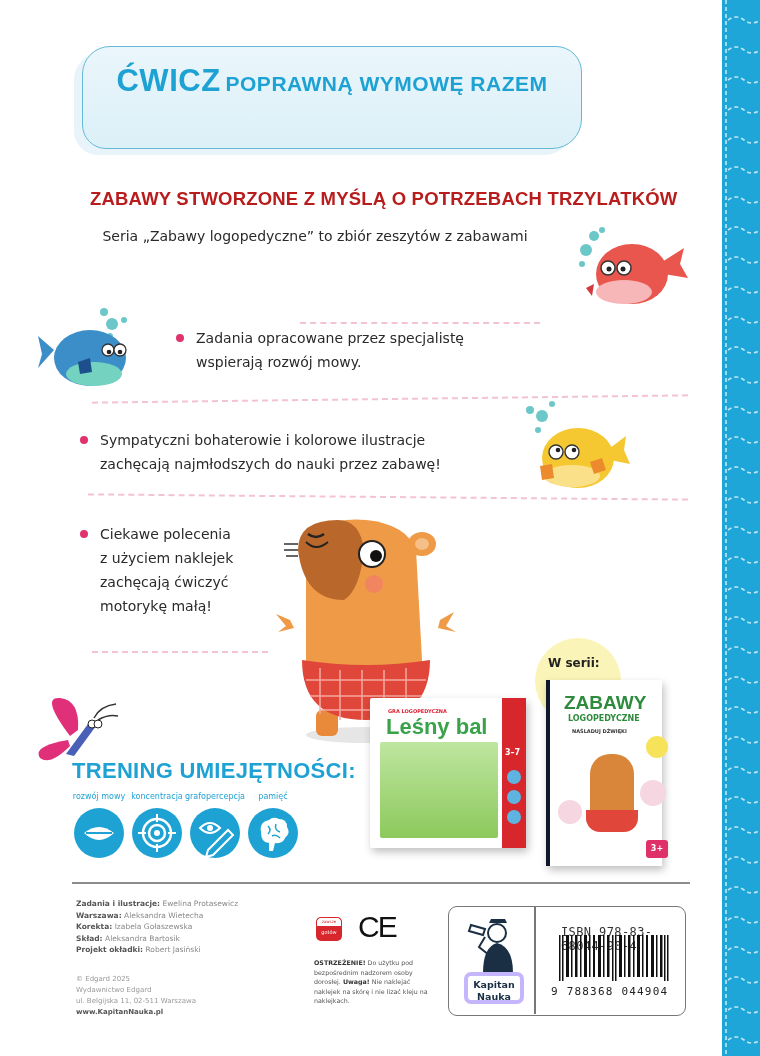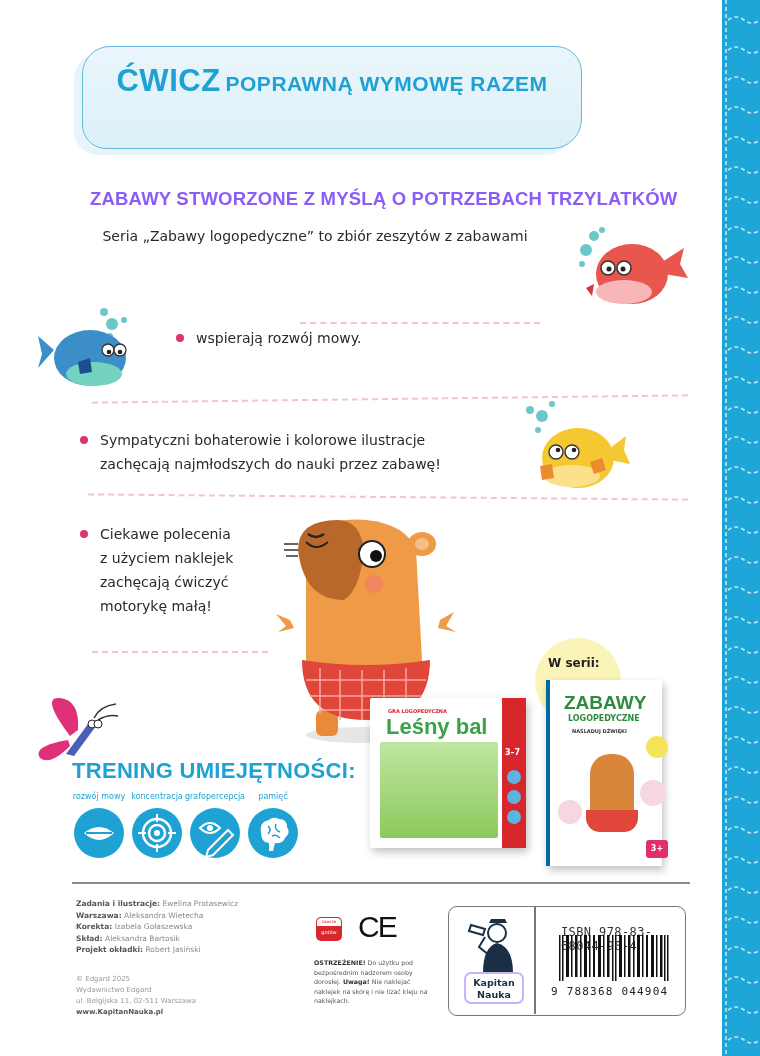--- a/index.html
+++ b/index.html
@@ -16,21 +16,21 @@
     box-shadow: -8px 6px 0 #e8f4f9;
     text-align: center; color: #1ea2d4; font-family: "Liberation Sans", sans-serif; font-weight: bold;
   }
   .title-line1 { position: absolute; top: 16px; left: 0; right: 0; letter-spacing: 0.5px; }
   .title-line2 { position: absolute; top: 56px; left: 0; right: 0; letter-spacing: 0.5px; }
   .big { font-size: 31px; }
   .small { font-size: 21px; }
 
   .subtitle {
     position: absolute; left: 90px; top: 188px; width: 600px;
-    color: #8b5cf6; font-family: "Liberation Sans", sans-serif; font-weight: bold; font-size: 18.5px; letter-spacing: 0.2px;
+    color: #b91c1c; font-family: "Liberation Sans", sans-serif; font-weight: bold; font-size: 18.5px; letter-spacing: 0.2px;
   }
   .intro {
     position: absolute; left: 80px; top: 224px; width: 470px; text-align: center;
     font-size: 14px; line-height: 25px; color: #2a2a2a;
   }
 
   .dash { position: absolute; height: 0; border-top: 2px dashed #f3c3d2; }
 
   .bullet { position: absolute; font-size: 14px; line-height: 24px; color: #2a2a2a; }
   .bullet .dot { position: absolute; left: -20px; top: 8px; width: 8px; height: 8px; border-radius: 50%; background: #e0326d; }
@@ -61,21 +61,21 @@
 
   .age-icon { position: absolute; left: 316px; top: 917px; width: 26px; height: 24px; border-radius: 5px; background: #d7262c; overflow: hidden; }
   .age-icon .top { position: absolute; left: 0; top: 0; width: 26px; height: 10px; background: #fff; border: 1px solid #d7262c; border-radius: 5px 5px 0 0; font-size: 4px; color: #d7262c; text-align: center; line-height: 8px; }
   .age-icon .bot { position: absolute; left: 0; top: 12px; width: 26px; font-size: 5px; color: #fff; text-align: center; }
   .ce-mark { position: absolute; left: 358px; top: 910px; font-family: "Liberation Sans", sans-serif; font-size: 30px; color: #111; letter-spacing: -2px; }
   .warning { position: absolute; left: 314px; top: 958px; width: 118px; font-size: 6.3px; line-height: 9.5px; color: #555; }
   .warning b { color: #333; }
 
   .barcode-box { position: absolute; left: 448px; top: 906px; width: 238px; height: 110px; border: 1.5px solid #777; border-radius: 9px; background: #fff; }
   .barcode-box .divider { position: absolute; left: 85px; top: 0; width: 1.5px; height: 107px; background: #777; }
-  .logo-badge { position: absolute; left: 15px; top: 65px; width: 60px; height: 32px; border: 2px solid #c4b5fd; border-radius: 7px; text-align: center; font-size: 9.5px; line-height: 12px; color: #1a2f44; font-weight: bold; padding-top: 3px; background: #fff; }
+  .logo-badge { position: absolute; left: 15px; top: 65px; width: 60px; height: 32px; border: 4px solid #c4b5fd; border-radius: 7px; text-align: center; font-size: 9.5px; line-height: 12px; color: #1a2f44; font-weight: bold; padding-top: 3px; background: #fff; }
   .isbn { position: absolute; left: 112px; top: 18px; font-family: "DejaVu Sans Mono", monospace; font-size: 12px; color: #333; letter-spacing: 0.4px; }
   .bars { position: absolute; left: 110px; top: 28px; width: 110px; height: 46px; }
   .ean { position: absolute; left: 102px; top: 78px; font-family: "DejaVu Sans Mono", monospace; font-size: 11px; color: #222; letter-spacing: 1.2px; }
 </style>
 </head>
 <body>
 
 <div class="spine">
   <svg width="38" height="1056">
     <g stroke="#bfe7f6" stroke-width="1.6" fill="none" stroke-dasharray="4 3">
@@ -159,20 +159,21 @@
   <ellipse cx="60" cy="72" rx="28" ry="12" fill="#74d2c0"></ellipse>
   <circle cx="74" cy="48" r="6" fill="#fff" stroke="#333" stroke-width="1.3"></circle>
     <circle cx="86" cy="48" r="6" fill="#fff" stroke="#333" stroke-width="1.3"></circle>
   <circle cx="75" cy="50" r="2.3" fill="#222"></circle>
     <circle cx="86" cy="50" r="2.3" fill="#222"></circle>
   <path d="M44 60 l12 -4 l2 14 l-12 2z" fill="#1d4f8c"></path>
 </svg>
 
 <div class="bullet" style="left:196px;top:326px">
   <span class="dot"></span>
+  <div>Zadania opracowane przez specjalistę</div>
   <div>wspierają rozwój mowy.</div>
 </div>
 
 <div class="dash" style="left:92px;top:398px;width:596px;transform:rotate(-0.7deg)"></div>
 
 <div class="bullet" style="left:100px;top:428px">
   <span class="dot"></span>
   <div>Sympatyczni bohaterowie i kolorowe ilustracje</div>
   <div>zachęcają najmłodszych do nauki przez zabawę!</div>
 </div>
@@ -290,21 +291,21 @@
   <div style="position:absolute;left:16px;top:16px;font-size:22px;font-weight:bold;color:#3aa34a;font-family:'Liberation Sans',sans-serif">Leśny bal</div>
   <div style="position:absolute;left:10px;top:44px;width:118px;height:96px;background:linear-gradient(180deg,#bfe6a0,#8cc95c);border-radius:2px"></div>
   <div style="position:absolute;left:132px;top:0;width:24px;height:150px;background:#d7262c">
     <div style="position:absolute;left:3px;top:50px;font-size:8px;color:#fff;font-weight:bold">3–7</div>
     <div style="position:absolute;left:5px;top:72px;width:14px;height:14px;border-radius:50%;background:#5fb3e0"></div>
     <div style="position:absolute;left:5px;top:92px;width:14px;height:14px;border-radius:50%;background:#5fb3e0"></div>
     <div style="position:absolute;left:5px;top:112px;width:14px;height:14px;border-radius:50%;background:#5fb3e0"></div>
   </div>
 </div>
 
-<div class="product" style="left:546px;top:680px;width:116px;height:186px;background:#fff;box-shadow:2px 4px 8px rgba(0,0,0,0.25);border-left:4px solid #0369a1">
+<div class="product" style="left:546px;top:680px;width:116px;height:186px;background:#fff;box-shadow:2px 4px 8px rgba(0,0,0,0.25);border-left:4px solid #0f172a">
   <div style="position:absolute;left:14px;top:12px;font-size:19px;font-weight:bold;color:#2e8b3e;font-family:'Liberation Sans',sans-serif">ZABAWY</div>
   <div style="position:absolute;left:18px;top:34px;font-size:8px;font-weight:bold;color:#2e8b3e">LOGOPEDYCZNE</div>
   <div style="position:absolute;left:22px;top:48px;font-size:5px;font-weight:bold;color:#333">NAŚLADUJ DŹWIĘKI</div>
   <div style="position:absolute;left:96px;top:56px;width:22px;height:22px;border-radius:50%;background:#f7e35a"></div>
   <div style="position:absolute;left:40px;top:74px;width:44px;height:70px;border-radius:20px 20px 10px 10px;background:#d9853a"></div>
   <div style="position:absolute;left:36px;top:130px;width:52px;height:22px;border-radius:0 0 14px 14px;background:#e0473a"></div>
   <div style="position:absolute;left:8px;top:120px;width:24px;height:24px;border-radius:50%;background:#f6d6e0"></div>
   <div style="position:absolute;left:90px;top:100px;width:26px;height:26px;border-radius:50%;background:#f6d6e0"></div>
   <div style="position:absolute;left:96px;top:160px;width:22px;height:18px;background:#e0306a;color:#fff;font-size:8px;font-weight:bold;text-align:center;line-height:18px;border-radius:3px">3+</div>
 </div>

